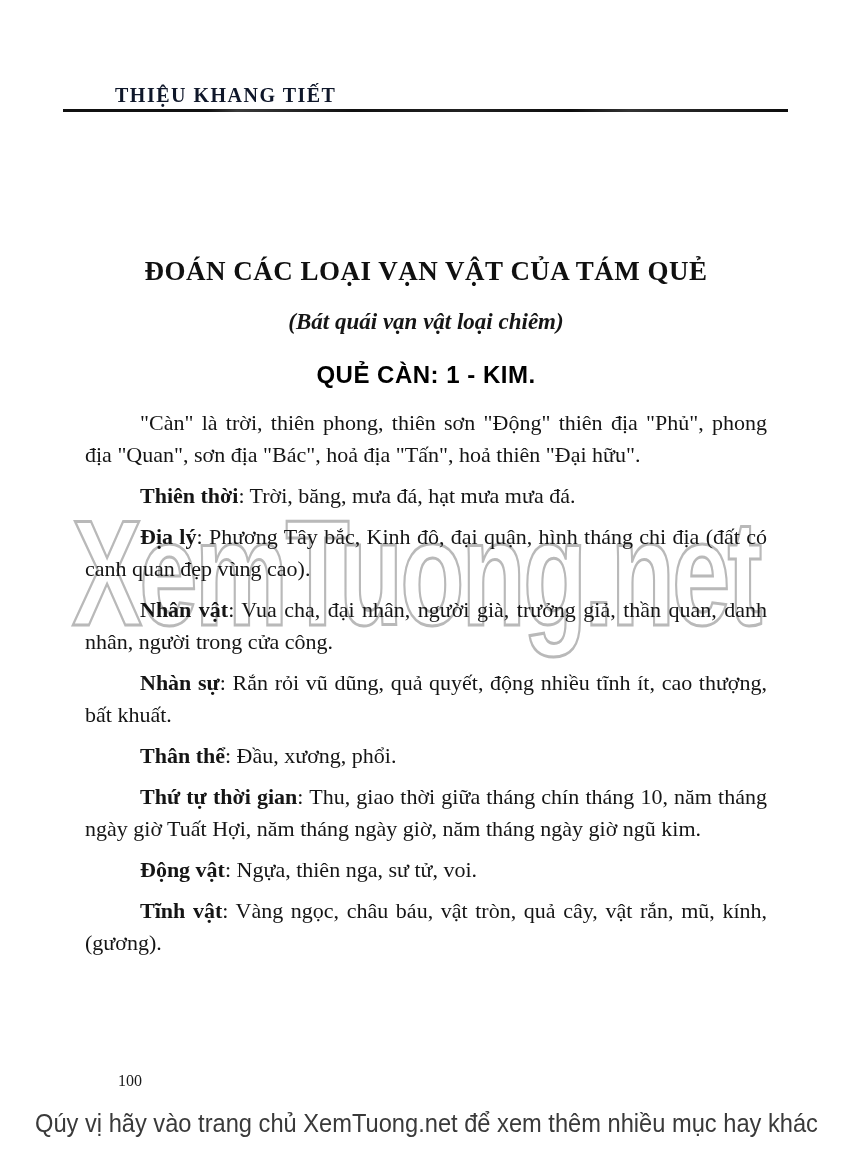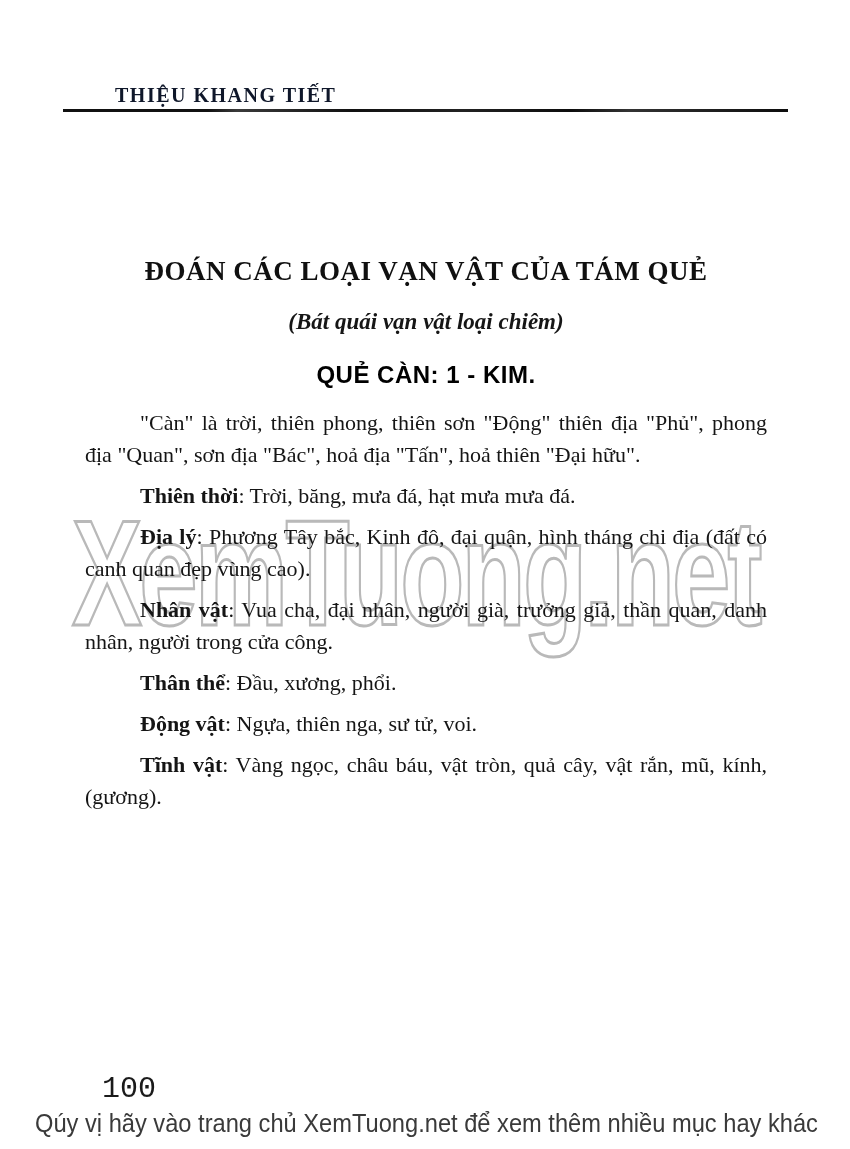--- a/index.html
+++ b/index.html
@@ -52,22 +52,22 @@
     color:#000000;
   }
   .content p{
     margin:0 0 9px 0;
     font-size:22px;line-height:32px;
     text-align:justify;text-indent:55px;
     color:#151515;
   }
   .content p .para-label{font-weight:bold;}
   .page-number{
-    position:absolute;top:1072px;left:102px;
-    font-size:30px;color:#1a1a1a;z-index:1;font-family:Liberation Mono, monospace;
+    position:absolute;top:1072px;left:118px;
+    font-size:16px;color:#1a1a1a;z-index:1;
   }
   .footer-note{
     position:absolute;top:1108px;left:35px;width:860px;
     font-family:"Liberation Sans", sans-serif;
     font-size:26px;color:#3a3a3a;
     transform:scaleX(0.91);transform-origin:left top;
     white-space:nowrap;z-index:1;
   }
 </style>
 </head>
@@ -86,23 +86,25 @@
     <h3 class="section-heading">QUẺ CÀN: 1 - KIM.</h3>
 
     <p><span class="para-label"></span><span>"Càn" là trời, thiên phong, thiên sơn "Động" thiên địa "Phủ", phong địa "Quan", sơn địa "Bác", hoả địa "Tấn", hoả thiên "Đại hữu".</span></p>
 
     <p><span class="para-label">Thiên thời</span><span>: Trời, băng, mưa đá, hạt mưa mưa đá.</span></p>
 
     <p><span class="para-label">Địa lý</span><span>: Phương Tây bắc, Kinh đô, đại quận, hình tháng chi địa (đất có canh quan đẹp vùng cao).</span></p>
 
     <p><span class="para-label">Nhân vật</span><span>: Vua cha, đại nhân, người già, trưởng giả, thần quan, danh nhân, người trong cửa công.</span></p>
 
+    <p><span class="para-label">Nhàn sự</span><span>: Rắn rỏi vũ dũng, quả quyết, động nhiều tĩnh ít, cao thượng, bất khuất.</span></p>
 
     <p><span class="para-label">Thân thể</span><span>: Đầu, xương, phổi.</span></p>
 
+    <p><span class="para-label">Thứ tự thời gian</span><span>: Thu, giao thời giữa tháng chín tháng 10, năm tháng ngày giờ Tuất Hợi, năm tháng ngày giờ, năm tháng ngày giờ ngũ kim.</span></p>
 
     <p><span class="para-label">Động vật</span><span>: Ngựa, thiên nga, sư tử, voi.</span></p>
 
     <p><span class="para-label">Tĩnh vật</span><span>: Vàng ngọc, châu báu, vật tròn, quả cây, vật rắn, mũ, kính, (gương).</span></p>
   </div>
 
   <div class="page-number">100</div>
 
   <div class="footer-note">Qúy vị hãy vào trang chủ XemTuong.net để xem thêm nhiều mục hay khác</div>
 

